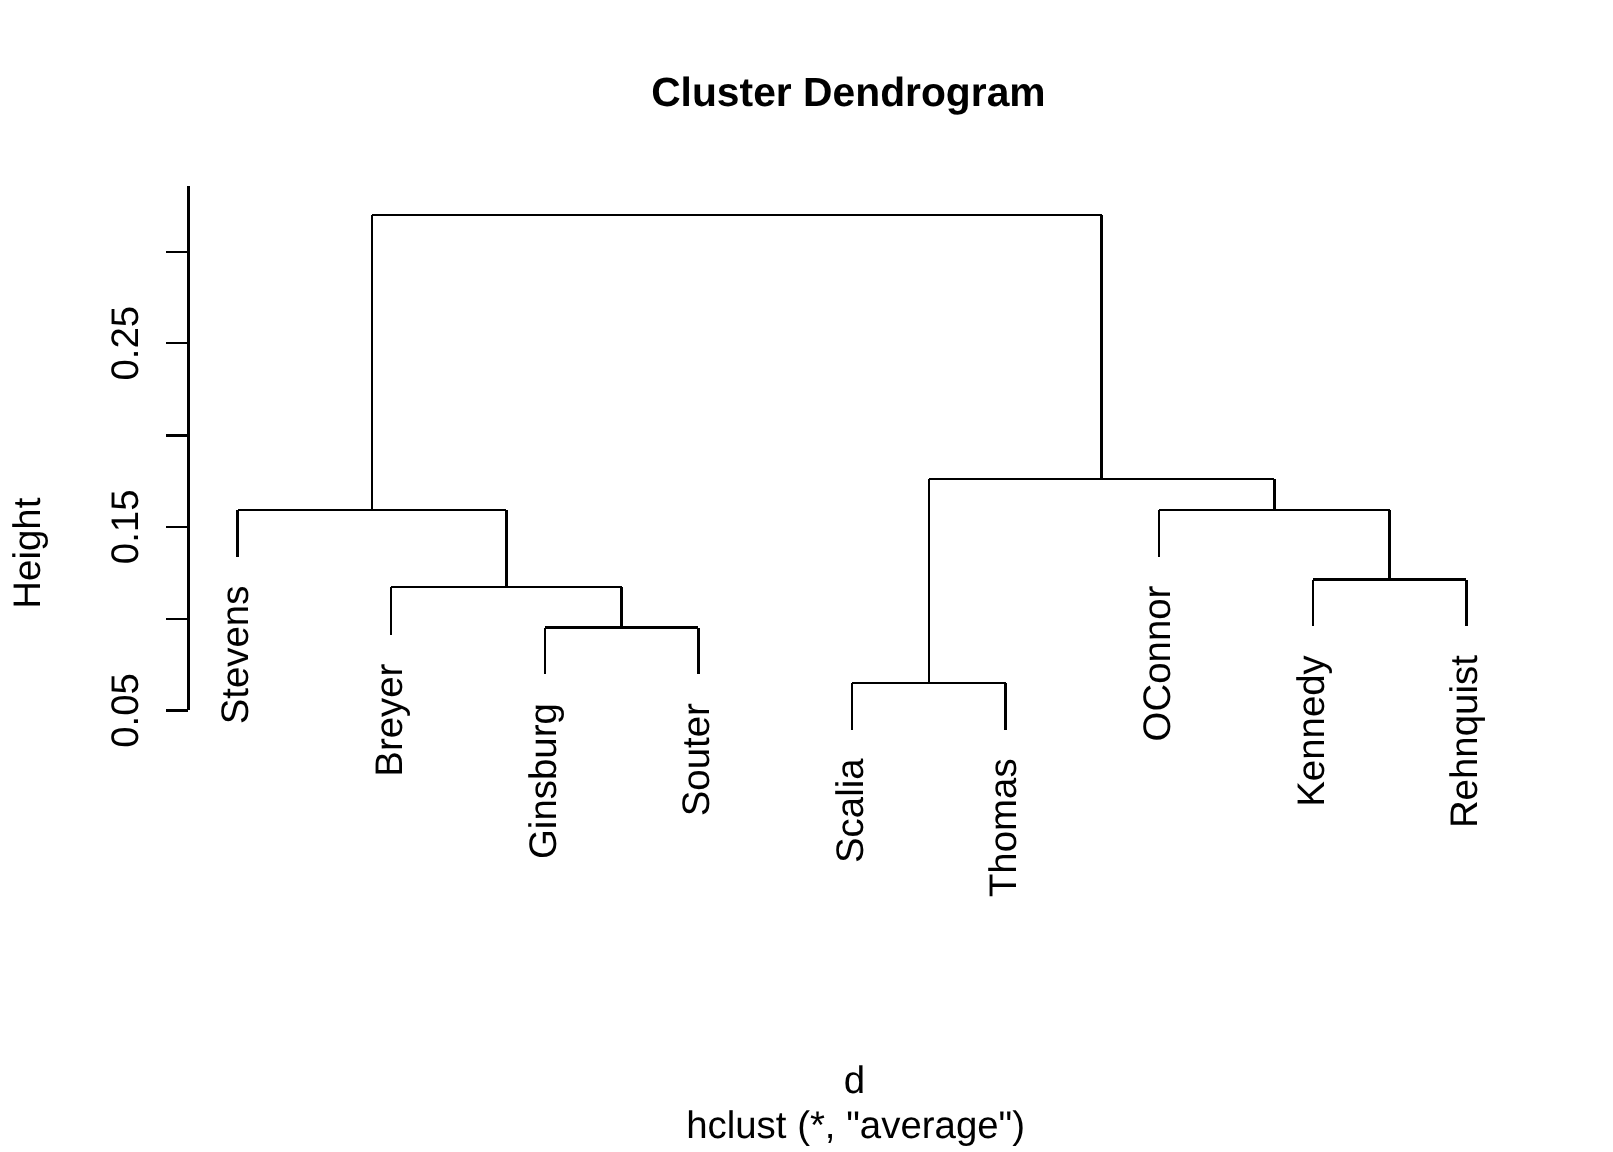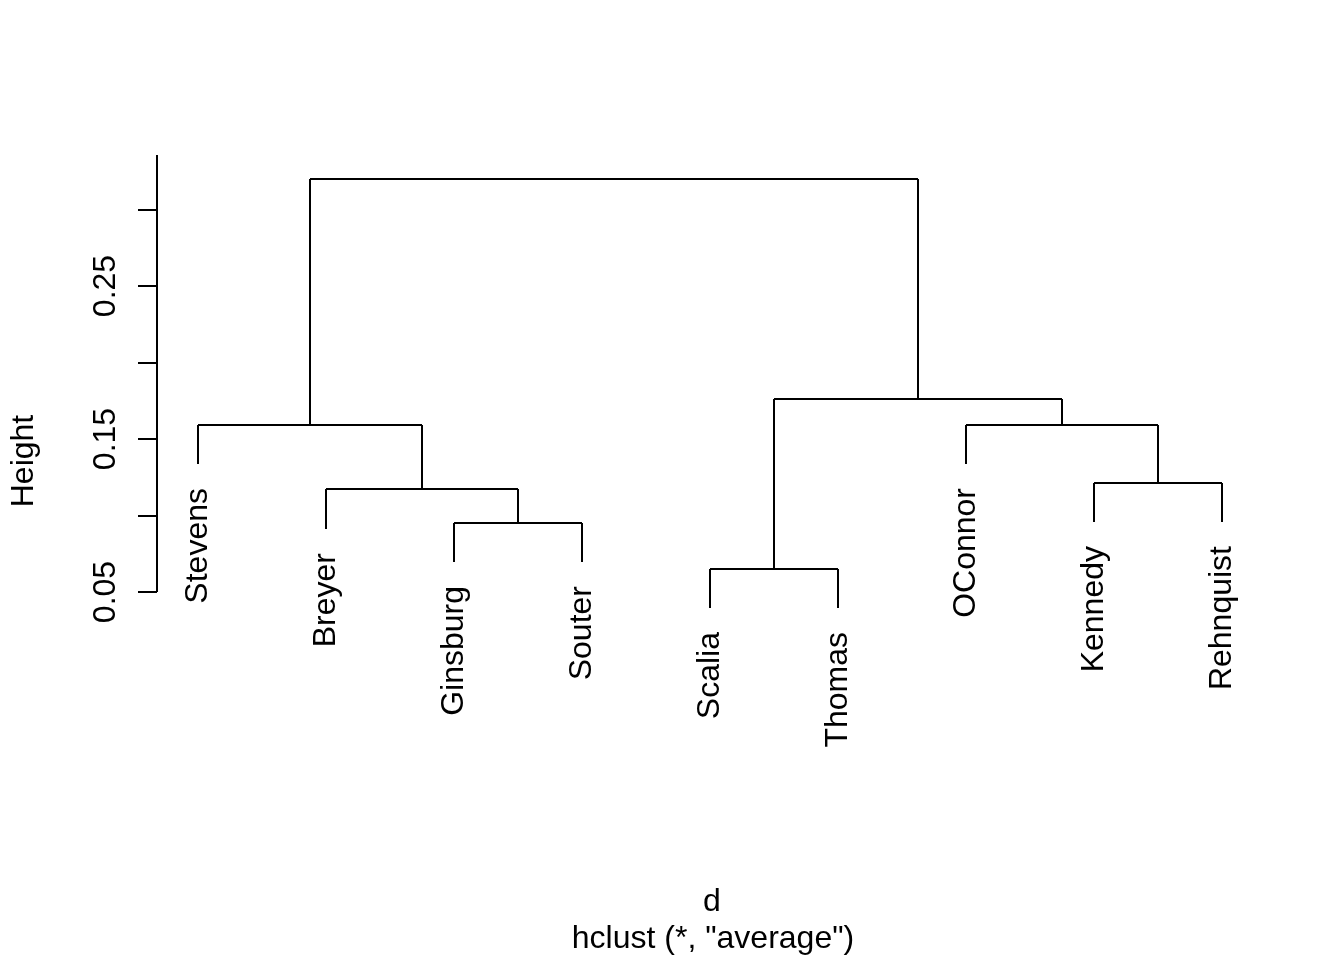--- a/index.html
+++ b/index.html
@@ -55,20 +55,21 @@
 <div class="canvas">
   <svg id="plot-svg" width="1344" height="960" viewBox="0 0 1344 960">
     <g id="axis-group">
         <path d="M157,155L157,592M138,592L157,592M138,516L157,516M138,439L157,439M138,363L157,363M138,286L157,286M138,210L157,210" fill="none" stroke="#000000" stroke-width="2" shape-rendering="crispEdges"></path>
       </g>
     <g id="tree-group">
         <path d="M198,425L198,464M326,489L326,529M454,523L454,562M582,523L582,562M454,523L582,523M326,489L518,489M518,489L518,523M198,425L422,425M422,425L422,489M710,569L710,608M838,569L838,608M710,569L838,569M966,425L966,464M1094,483L1094,522M1222,483L1222,522M1094,483L1222,483M966,425L1158,425M1158,425L1158,483M774,399L1062,399M774,399L774,569M1062,399L1062,425M310,179L918,179M310,179L310,425M918,179L918,399" fill="none" stroke="#000000" stroke-width="2" shape-rendering="crispEdges"></path>
       </g>
   </svg>
 
+  <div class="title">Cluster Dendrogram</div>
   <div class="lab" id="ylab">Height</div>
   <div class="lab center" id="xlab">d</div>
   <div class="lab center" id="caption">hclust (*, "average")</div>
 
   <div id="tick-labels">
       <div class="tick-label" style="left: 44px; top: 574px;">0.05</div>
       <div class="tick-label" style="left: 44px; top: 421px;">0.15</div>
       <div class="tick-label" style="left: 44px; top: 268px;">0.25</div>
     </div>
   <div id="leaf-labels">

